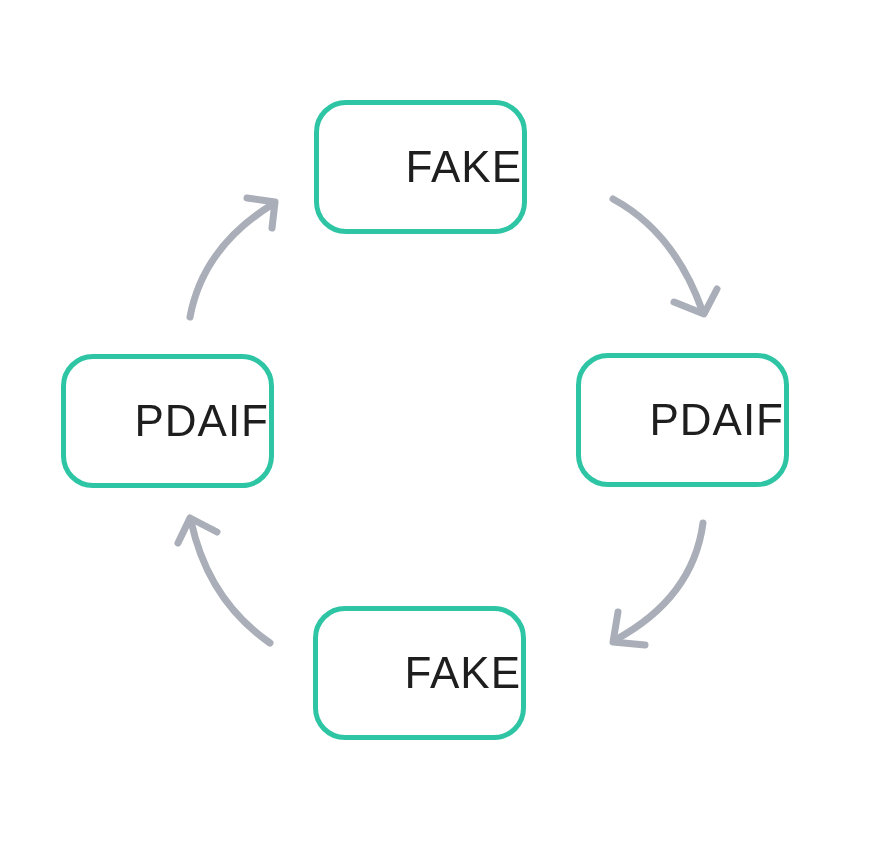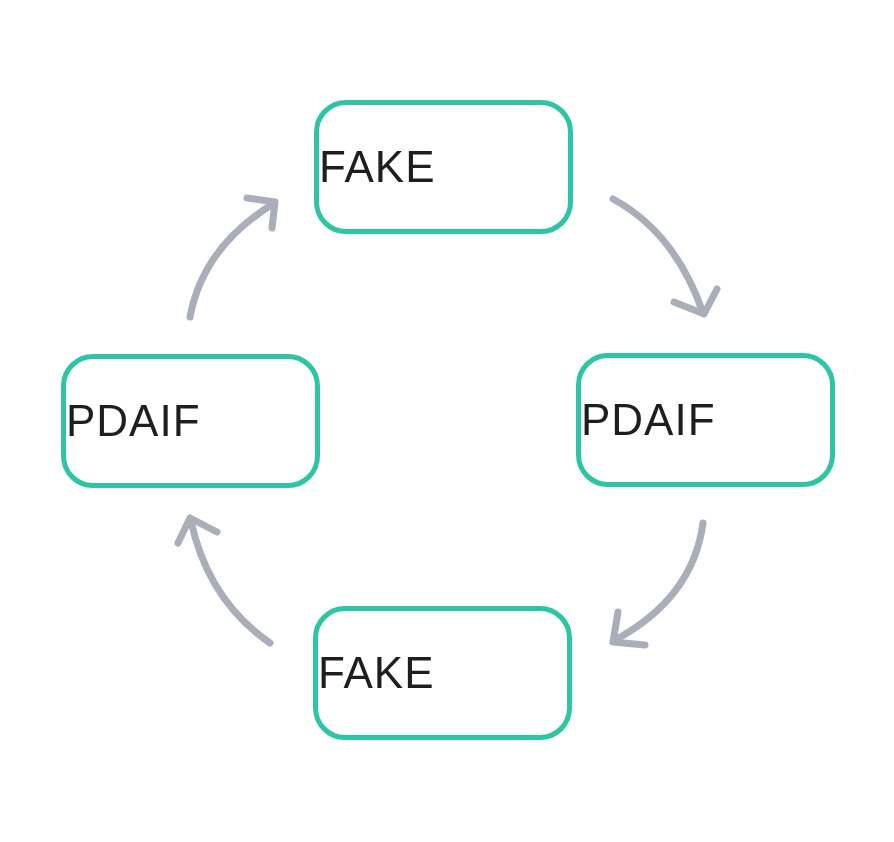--- a/index.html
+++ b/index.html
@@ -25,29 +25,29 @@
   }
   .arrow-path, .arrow-head {
     fill: none;
     stroke: var(--arrow, #a9aeb8);
     stroke-width: 7;
     stroke-linecap: round;
     stroke-linejoin: round;
   }
   .node {
     position: absolute;
-    width: 259px;
+    width: 213px;
     height: 134px;
     box-sizing: border-box;
     border: 5px solid var(--node-border, #2ec5a5);
     background: var(--node-fill, #ffffff);
     border-radius: 32px;
     display: flex;
     align-items: center;
-    justify-content: flex-start;
+    justify-content: flex-end;
   }
   .node-label {
     color: var(--text, #1e1e1e);
     font-size: 44px;
     font-weight: 400;
     letter-spacing: 1px;
     line-height: 1;
     user-select: none;
   }
   .node-top    { left: 314px; top: 100px; }

